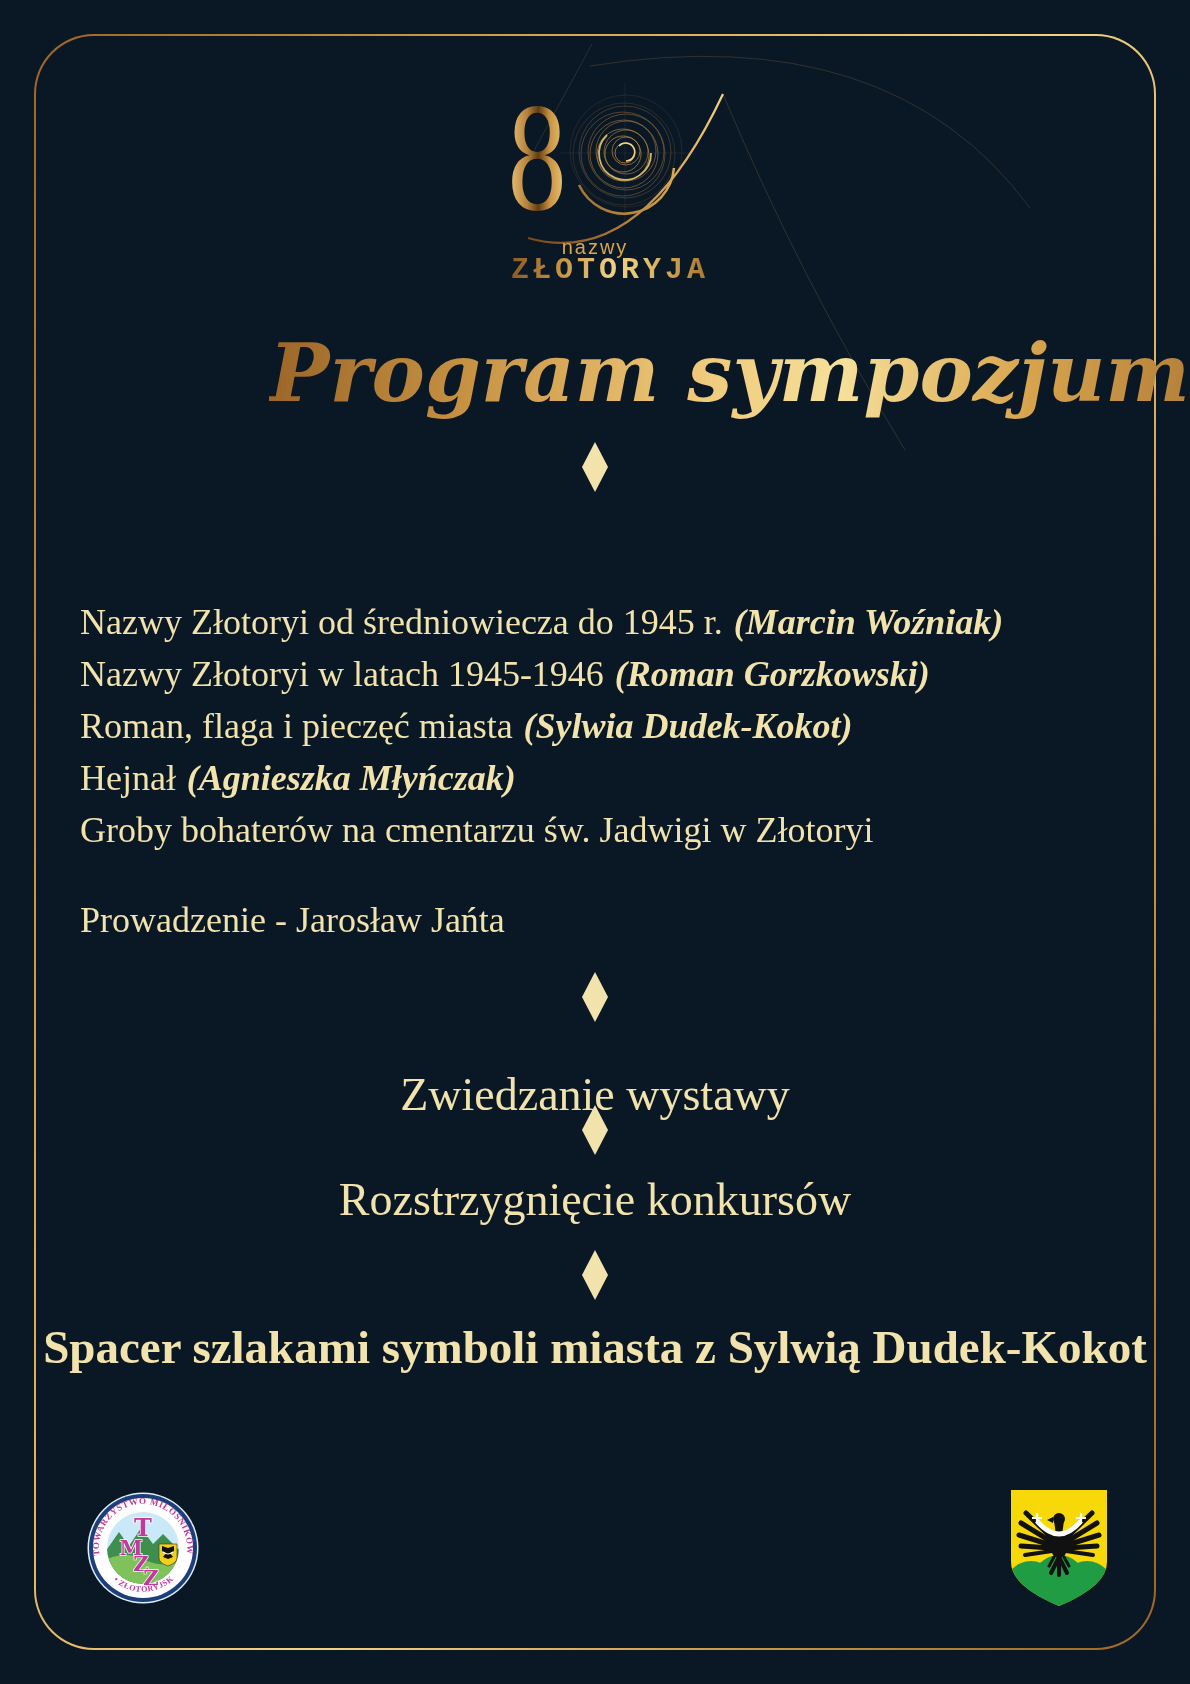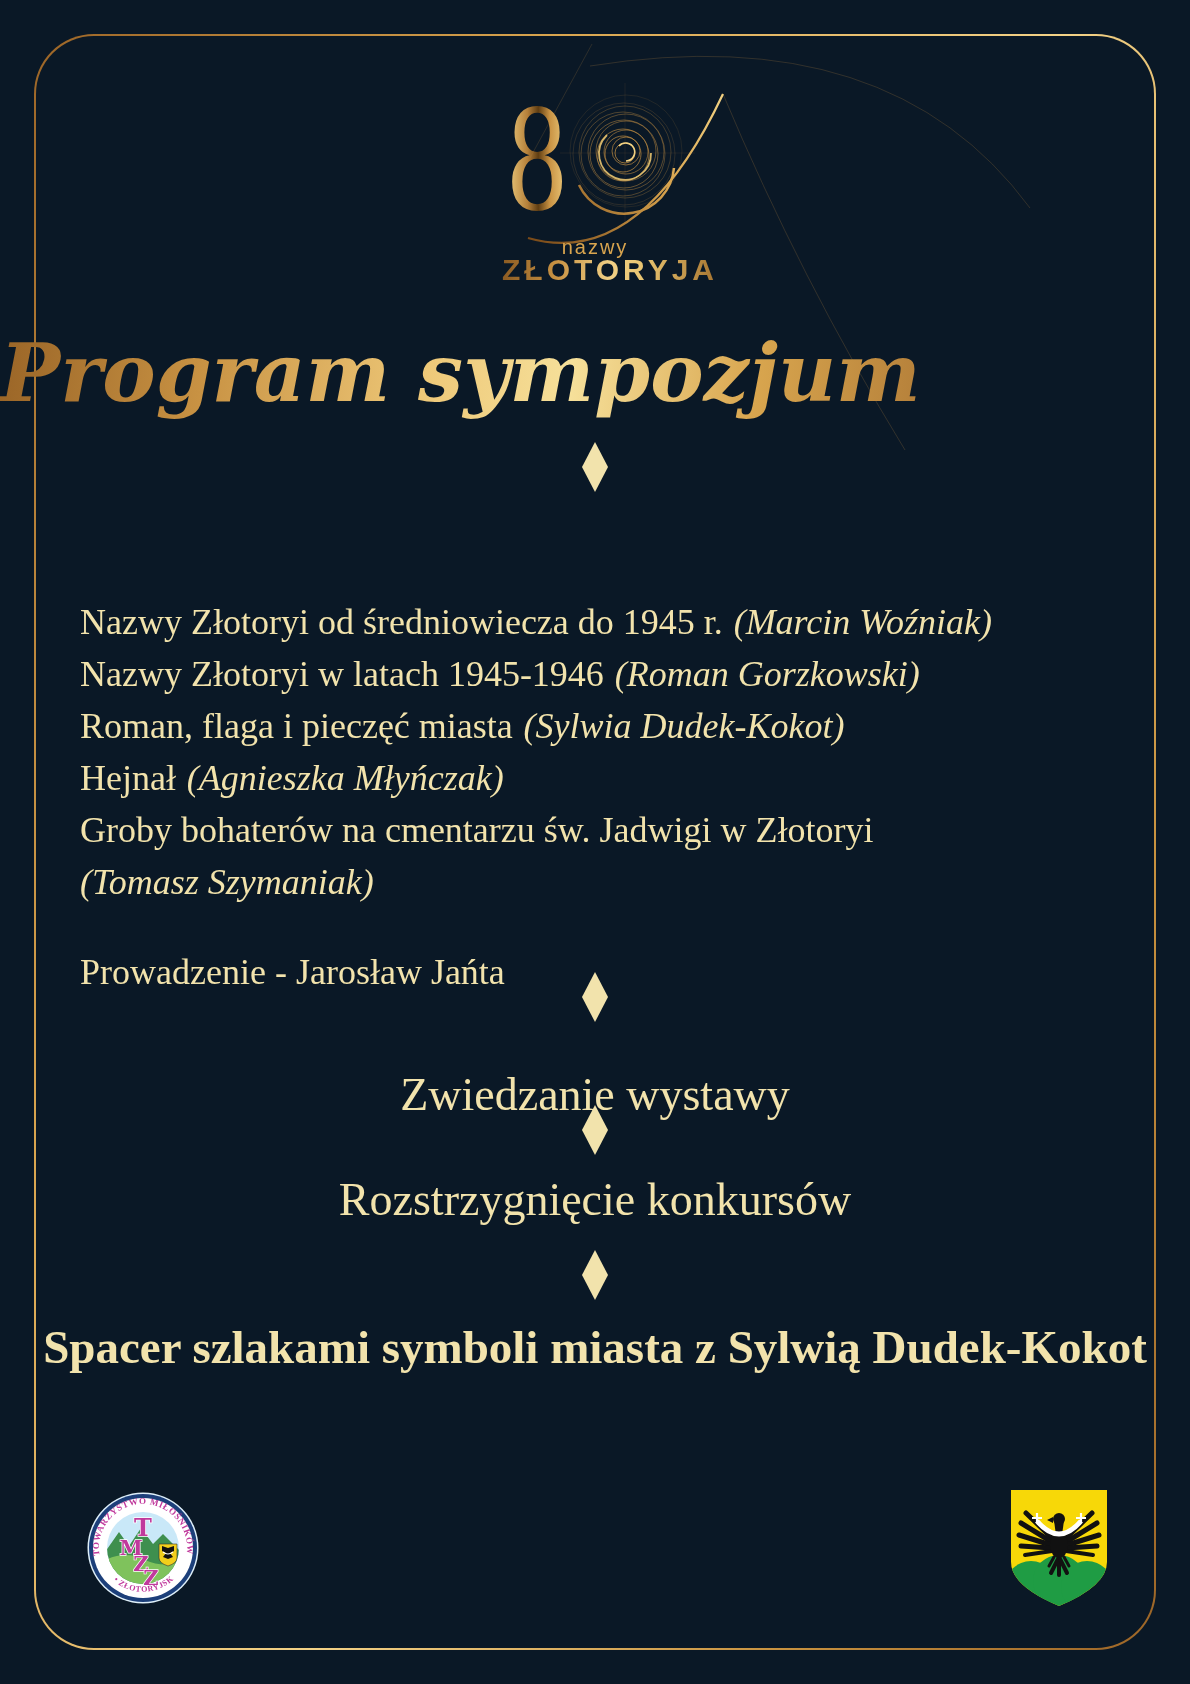--- a/index.html
+++ b/index.html
@@ -18,32 +18,32 @@
 
   
   .logo-svg{position:absolute;left:330px;top:38px;width:720px;height:420px;pointer-events:none;}
   .logo-word-top{
     position:absolute;left:0;right:0;top:236px;text-align:center;
     font-family:"Liberation Sans",sans-serif;font-size:20px;letter-spacing:2px;
     color:#d9a54f;
   }
   .logo-word-bottom{
     position:absolute;left:0;right:0;top:252px;text-align:center;
-    font-family:Liberation Sans, sans-serif;font-weight:700;font-size:30px;
+    font-family:Liberation Mono, monospace;font-weight:700;font-size:30px;
     letter-spacing:4px;line-height:36px;padding-left:30px;
   }
   .gold-text{
     display:inline-block;
     background:linear-gradient(92deg,#8a5a22 0%,#c89243 25%,#f0cf85 50%,#e9c571 65%,#a5732f 100%);
     -webkit-background-clip:text;background-clip:text;color:transparent;
   }
 
   
   .title{
-    position:absolute;left:0;right:0;top:318px;text-align:left;line-height:110px;
+    position:absolute;left:0;right:0;top:318px;text-align:right;line-height:110px;
     font-family:"DejaVu Serif",serif;font-style:italic;font-weight:700;font-size:80px;
   }
   .title .gold-text{
     background:linear-gradient(94deg,#9a6527 0%,#c89243 22%,#eec878 46%,#f6e09a 62%,#d8a54e 82%,#b5803a 100%);
     -webkit-background-clip:text;background-clip:text;color:transparent;
   }
 
   
   .diamond{
     position:absolute;left:0;right:0;margin:0 auto;
@@ -55,21 +55,21 @@
   
   .cream{color:#f2e3ac;}
   .heading{
     position:absolute;left:0;right:0;top:508px;text-align:center;
     font-size:42px;line-height:50px;
   }
   .lectures{
     position:absolute;left:80px;right:76px;top:596px;
     font-size:36px;line-height:52px;
   }
-  .lecture-speaker{font-style:italic;margin-left:.30em;}
+  .lecture-speaker{font-style:italic;margin-left:.30em;font-weight:bold;}
   .speaker-block .lecture-speaker{display:block;margin-left:0;}
   .moderation{margin-top:38px;}
   .event{position:absolute;left:0;right:0;text-align:center;line-height:54px;}
   .event-1{top:1068px;font-size:46px;}
   .event-2{top:1173px;font-size:46px;}
   .event-3{top:1320px;font-size:47px;font-weight:bold;}
 
   
   .seal-svg{position:absolute;left:87px;top:1492px;width:112px;height:112px;}
   .coa-svg{position:absolute;left:1008px;top:1486px;width:102px;height:124px;}
@@ -143,21 +143,21 @@
     <div>
       <span class="lecture-title">Nazwy Złotoryi w latach 1945-1946</span><span class="lecture-speaker">(Roman Gorzkowski)</span>
     </div>
     <div>
       <span class="lecture-title">Roman, flaga i pieczęć miasta</span><span class="lecture-speaker">(Sylwia Dudek-Kokot)</span>
     </div>
     <div>
       <span class="lecture-title">Hejnał</span><span class="lecture-speaker">(Agnieszka Młyńczak)</span>
     </div>
     <div class="speaker-block">
-      <span class="lecture-title">Groby bohaterów na cmentarzu św. Jadwigi w Złotoryi</span><span class="lecture-speaker">(Tomasz Szymaniak)</span>
+      <span class="lecture-title">Groby bohaterów na cmentarzu św. Jadwigi w Złotoryi</span>
     </div>
     <div class="moderation">Prowadzenie - Jarosław Jańta</div>
   </div>
 
   <div class="diamond d2"></div>
   <div class="event event-1 cream">Zwiedzanie wystawy</div>
 
   <div class="diamond d3"></div>
   <div class="event event-2 cream">Rozstrzygnięcie konkursów</div>
 

